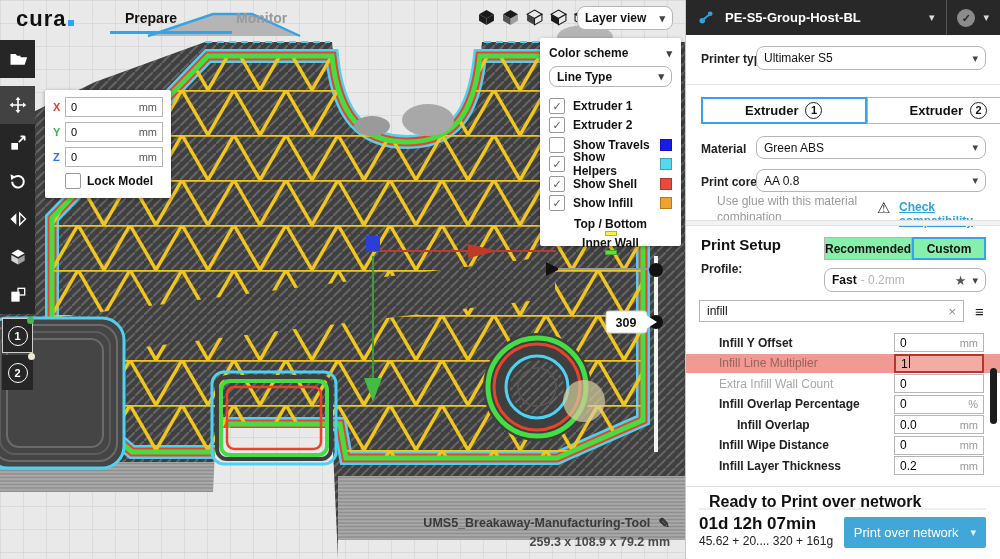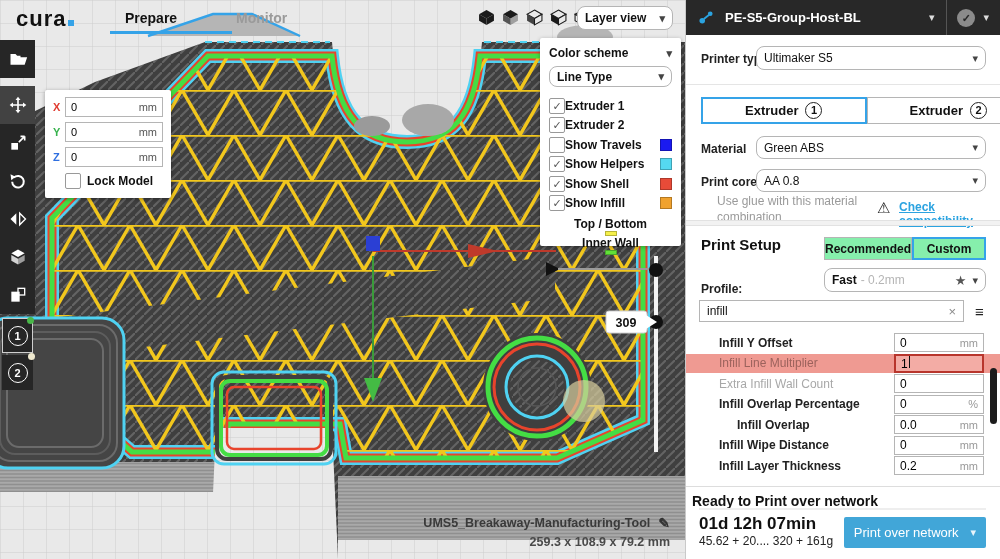--- a/index.html
+++ b/index.html
@@ -31,21 +31,21 @@
   .axis-unit { color:#555; }
   .lock-row { display:flex; align-items:center; gap:6px; margin-top:6px; margin-left:12px; }
   .cb { width:16px; height:16px; border:1px solid #999; border-radius:2px; background:#fff; font-size:11px; color:#555; text-align:center; line-height:14px; }
   .cb.checked::after { content:"✓"; }
   .lock-label { font-size:12px; font-weight:bold; color:#111; }
 
   
   #scheme-panel { position:absolute; left:540px; top:38px; width:141px; height:208px; background:#fff; border-radius:2px; box-shadow:0 1px 4px rgba(0,0,0,.3); padding:8px 9px; }
   .scheme-title-row { display:flex; justify-content:space-between; align-items:center; font-size:12px; font-weight:bold; color:#111; margin-bottom:6px; }
   #scheme-dd { width:123px; height:21px; font-weight:bold; }
-  .toggle-row { display:flex; align-items:center; height:19.5px; }
+  .toggle-row { display:flex; align-items:center; gap:8px; height:19.5px; }
   .toggle-row.first { margin-top:9px; }
   .toggle-label { font-size:12px; color:#111; font-weight:bold; flex:1; }
   .swatch { width:12px; height:12px; border:1px solid rgba(0,0,0,.25); }
   .legend-row { display:flex; align-items:center; height:19px;flex-direction:column; }
   .legend-label { font-size:12px; font-weight:bold; color:#111; flex:1; }
 
   
   #toolbar { position:absolute; left:0; top:40px; width:35px; }
   .tool-btn { width:35px; height:38px; background:#262626; display:flex; align-items:center; justify-content:center; }
   #open-btn { margin-bottom:8px; }
@@ -104,21 +104,21 @@
   .set-row.disabled .set-label { color:#a8a8a8; font-weight:normal; }
   .val-box { position:absolute; left:208px; width:90px; height:19px; border:1px solid #b5b5b5; background:#fff; display:flex; align-items:center; justify-content:space-between; padding:0 5px; font-size:12px; }
   .val-unit { color:#999; font-size:11px; }
   .set-row.hl { background:#ef9a92; }
   .set-row.hl .set-label { color:#9c625c; font-weight:normal; }
   .set-row.hl .val-box { border:2px solid #b8352c; background:#f3aca5; }
   .caret { display:inline-block; width:1px; height:12px; background:#111; margin-left:1px; }
   #scrollbar { position:absolute; left:304px; top:368px; width:7px; height:56px; border-radius:4px; background:#1c1c1c; }
 
   .footer-rule { top:486px; background:#ddd; }
-  .status-line { position:absolute; left:6px; top:493px; font-size:14px; font-weight:bold; color:#111; }
+  .status-line { position:absolute; left:23px; top:493px; font-size:16px; font-weight:bold; color:#111; }
   .status-bar { position:absolute; left:13px; top:508px; width:287px; height:2px; background:#eee; }
   .time-line { position:absolute; left:13px; top:514px; font-size:17px; font-weight:bold; color:#111; }
   .usage-line { position:absolute; left:13px; top:534px; font-size:12px; color:#222; }
   #print-btn { position:absolute; left:158px; top:517px; width:142px; height:31px; background:#41a6d8; border-radius:2px; color:#fff; font-size:13px; display:flex; align-items:center; justify-content:center; gap:12px;text-align:right; }
   #print-btn .chev { color:#e8f4fb; }
 </style>
 </head>
 <body>
 
 <div id="app">
@@ -435,21 +435,21 @@
     <span class="compat-link">Check compatibility</span>
 
     <div class="thick-rule"></div>
 
     <div class="ps-title">Print Setup</div>
     <div class="mode-btns">
       <div class="mode-btn">Recommended</div>
       <div class="mode-btn active">Custom</div>
     </div>
 
-    <span class="fld-label" style="left:15px; top:282px;">Profile:</span>
+    <span class="fld-label" style="left:15px; top:262px;">Profile:</span>
     <div class="dropdown" id="profile-dd">
       <span style="font-weight:bold;">Fast</span>
       <span class="profile-detail">- 0.2mm</span>
       <span class="star">★</span>
       <span class="chev">▾</span>
     </div>
 
     <div id="search-box">
       <span class="search-text">infill</span>
       <span class="clear-x">×</span>

